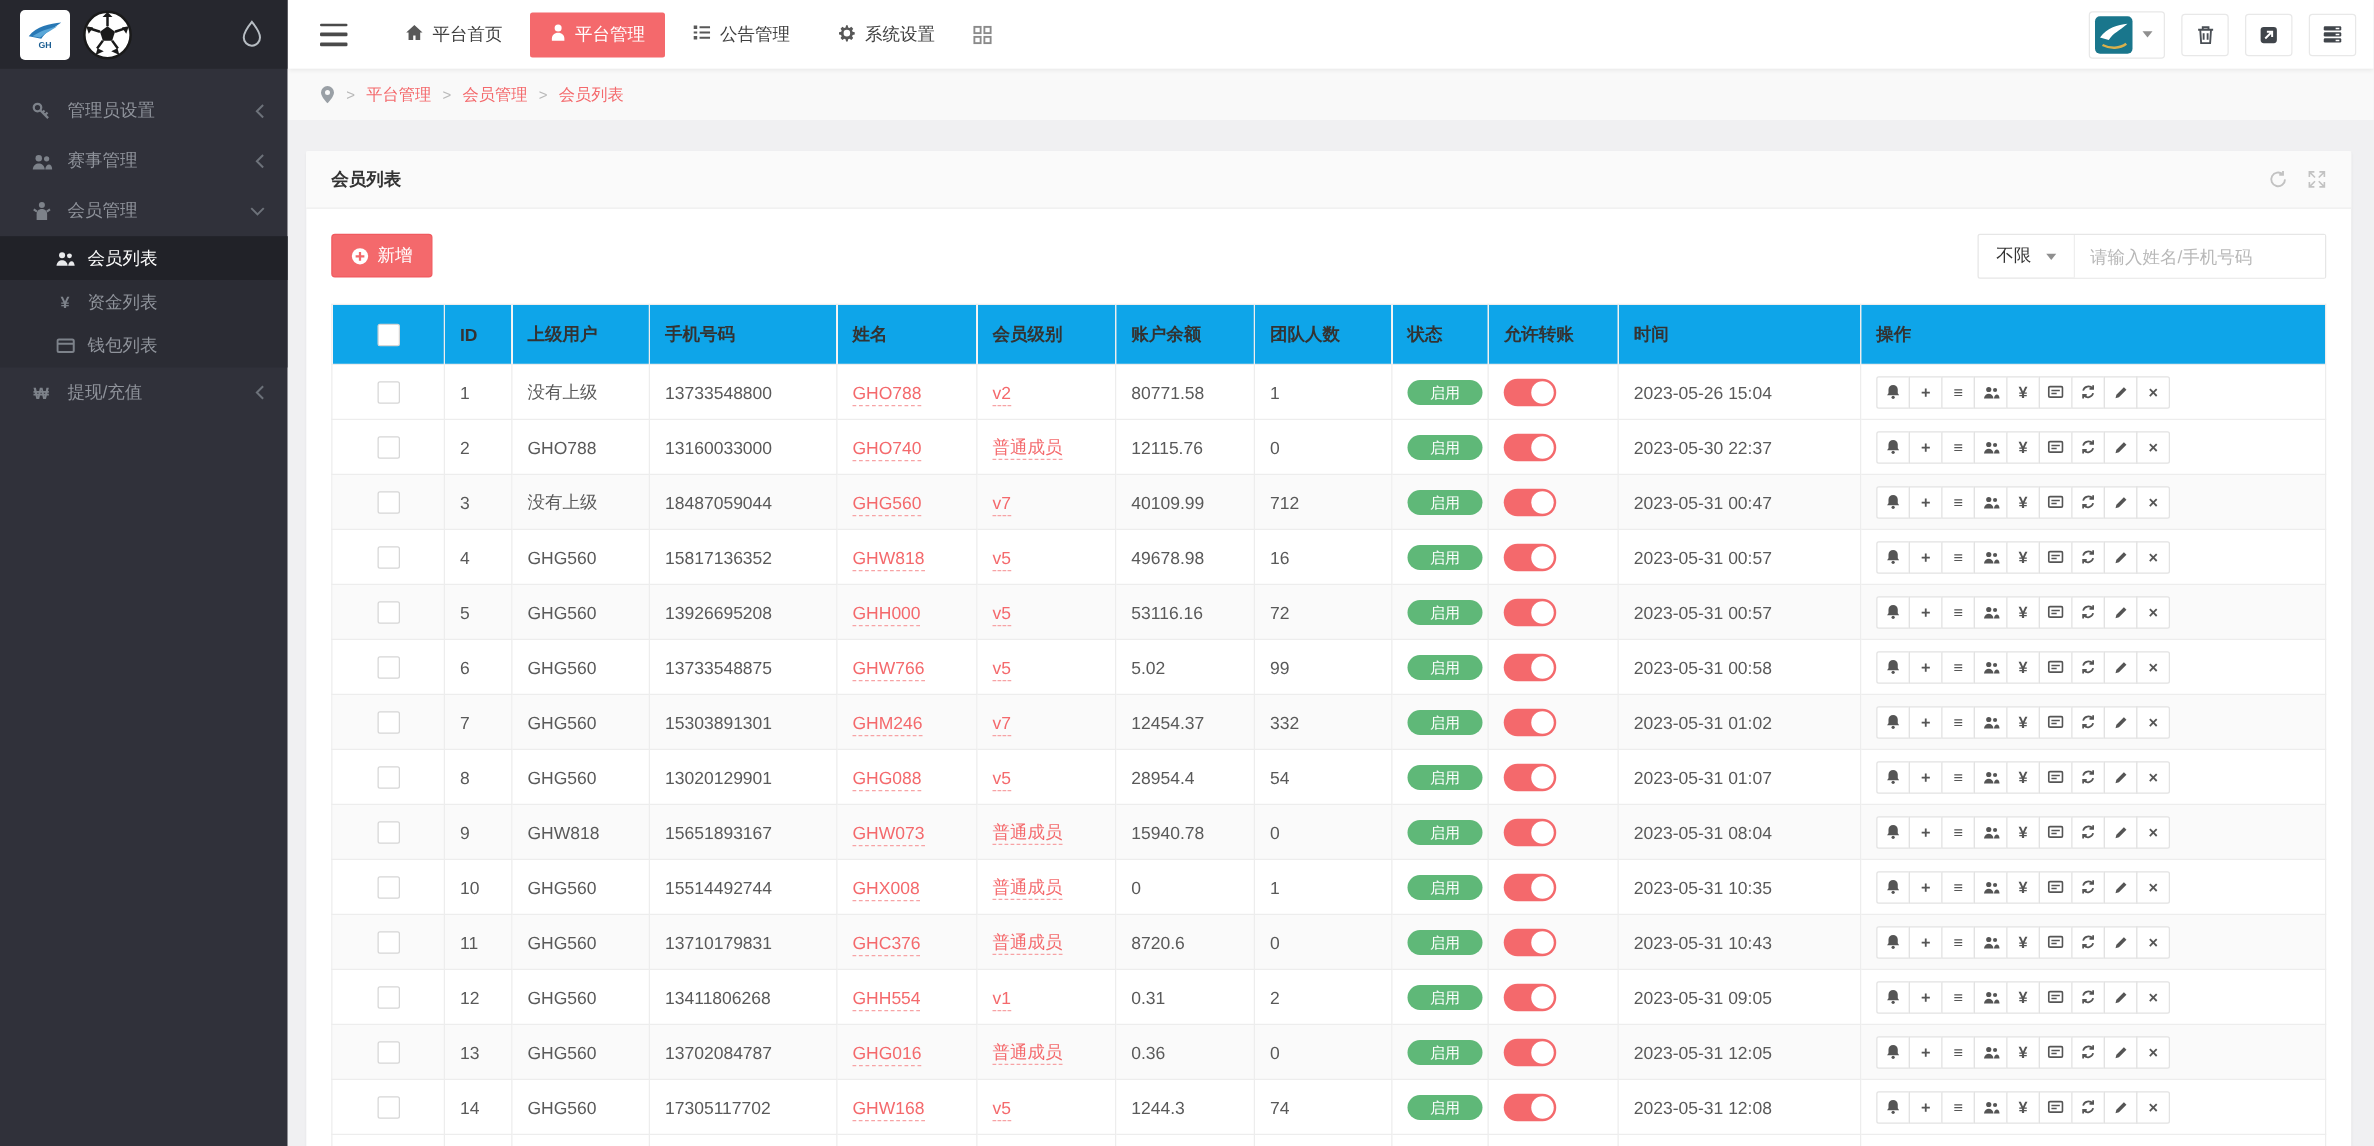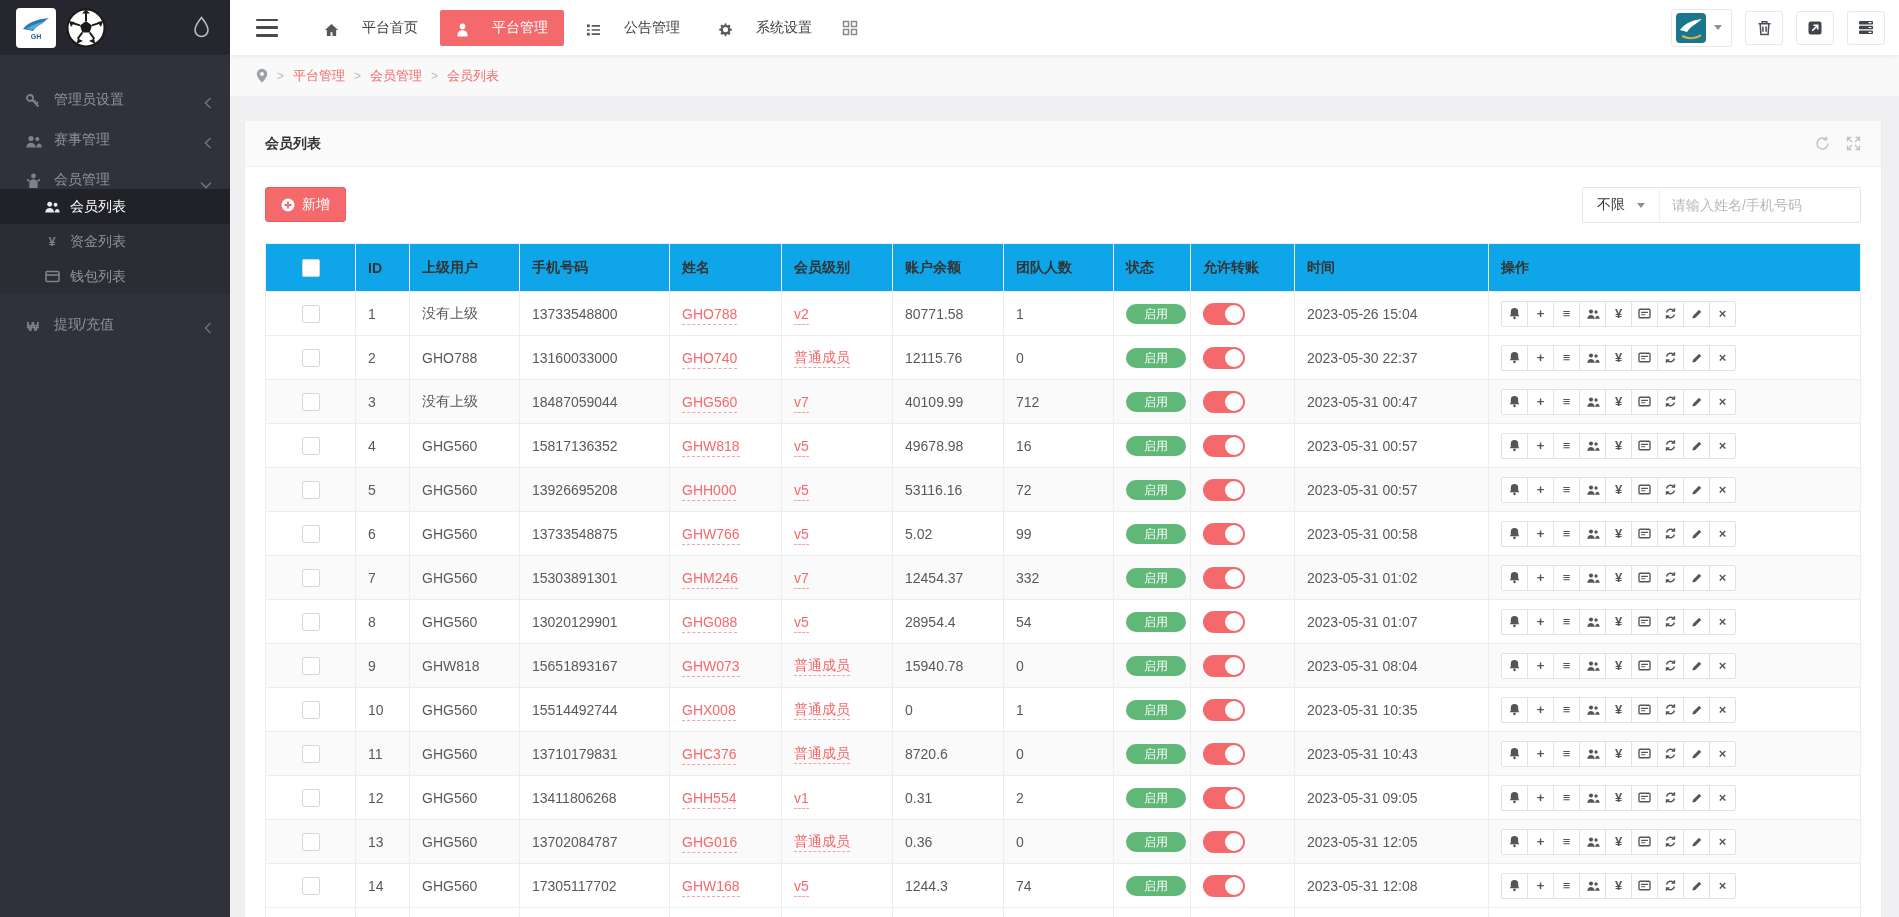--- a/index.html
+++ b/index.html
@@ -15,37 +15,37 @@
   .app{display:flex;width:1899px;height:917px}
 
   
   .sidebar{width:230px;min-width:230px;height:100%;background:var(--sidebar-bg);position:relative;z-index:5}
   .sidebar-header{height:55px;background:var(--sidebar-dark);display:flex;align-items:center;padding:0 16px;position:relative}
   .logo-box{width:40px;height:40px;background:#fff;border-radius:4px;display:flex;flex-direction:column;align-items:center;justify-content:center}
   .logo-box .gh{font-size:7px;font-weight:bold;color:#1b5e92;line-height:6px}
   .soccer{margin-left:10px}
   .droplet{position:absolute;right:20px;top:16px}
   .menu{padding-top:14px}
-  .menu-item{height:40px;display:flex;align-items:flex-end;padding:0 18px 0 24px;color:var(--text-gray);cursor:pointer;position:relative}
+  .menu-item{height:40px;display:flex;align-items:center;padding:0 18px 0 24px;color:var(--text-gray);cursor:pointer;position:relative}
   .menu-item .mi-icon{width:18px;margin-right:12px;display:flex;align-items:center;justify-content:center;color:#7d828a}
   .menu-item .mi-label{flex:1;font-size:14px}
   .menu-item .chev{color:#6d727a}
   .submenu{background:#2b2c34}
   .submenu-item{height:35px;display:flex;align-items:center;padding:0 18px 0 44px;color:var(--text-gray);cursor:pointer}
   .submenu-item .mi-icon{width:16px;margin-right:10px;display:flex;align-items:center;justify-content:center;color:#7d828a}
   .submenu-item.active{background:#212228;color:#fff}
   .submenu-item.active .mi-icon{color:#e9eaec}
   .yen-glyph{font-size:13px;font-weight:bold}
 
   
   .main{flex:1;display:flex;flex-direction:column;min-width:0}
   .navbar{height:55px;background:#fff;display:flex;align-items:center;box-shadow:0 1px 4px rgba(0,0,0,.08);position:relative;z-index:4;padding:0 14px 0 26px}
   .hamburger{width:22px;height:18px;display:flex;flex-direction:column;justify-content:space-between;cursor:pointer;margin-right:30px}
   .hamburger span{display:block;height:2.5px;background:#4a4a4a;border-radius:1px}
-  .nav-item{display:flex;align-items:flex-end;gap:23px;padding:9px 16px;margin-right:6px;color:#3f3f3f;cursor:pointer;border-radius:2px;font-size:14px}
+  .nav-item{display:flex;align-items:flex-start;gap:7px;padding:9px 16px;margin-right:6px;color:#3f3f3f;cursor:pointer;border-radius:2px;font-size:14px}
   .nav-item .nv-icon{display:flex;color:#585858}
   .nav-item.active{background:var(--accent);color:#fff}
   .nav-item.active .nv-icon{color:#fff}
   .apps-btn{margin-left:8px;display:flex;align-items:center;cursor:pointer;color:#8a8a8a}
   .nav-right{margin-left:auto;display:flex;align-items:center;gap:13px}
   .avatar-btn{display:flex;align-items:center;gap:8px;border:1px solid #e8e8e8;background:#fff;border-radius:3px;padding:3px 9px 3px 4px;cursor:pointer}
   .avatar{width:30px;height:30px;border-radius:4px;background:#19768c;display:flex;align-items:center;justify-content:center;overflow:hidden}
   .caret{width:0;height:0;border-left:4px solid transparent;border-right:4px solid transparent;border-top:5px solid #8f8f8f}
   .tool-btn{width:38px;height:34px;border:1px solid #e8e8e8;background:#fff;border-radius:3px;display:flex;align-items:center;justify-content:center;cursor:pointer;color:#4a4f55}
 

